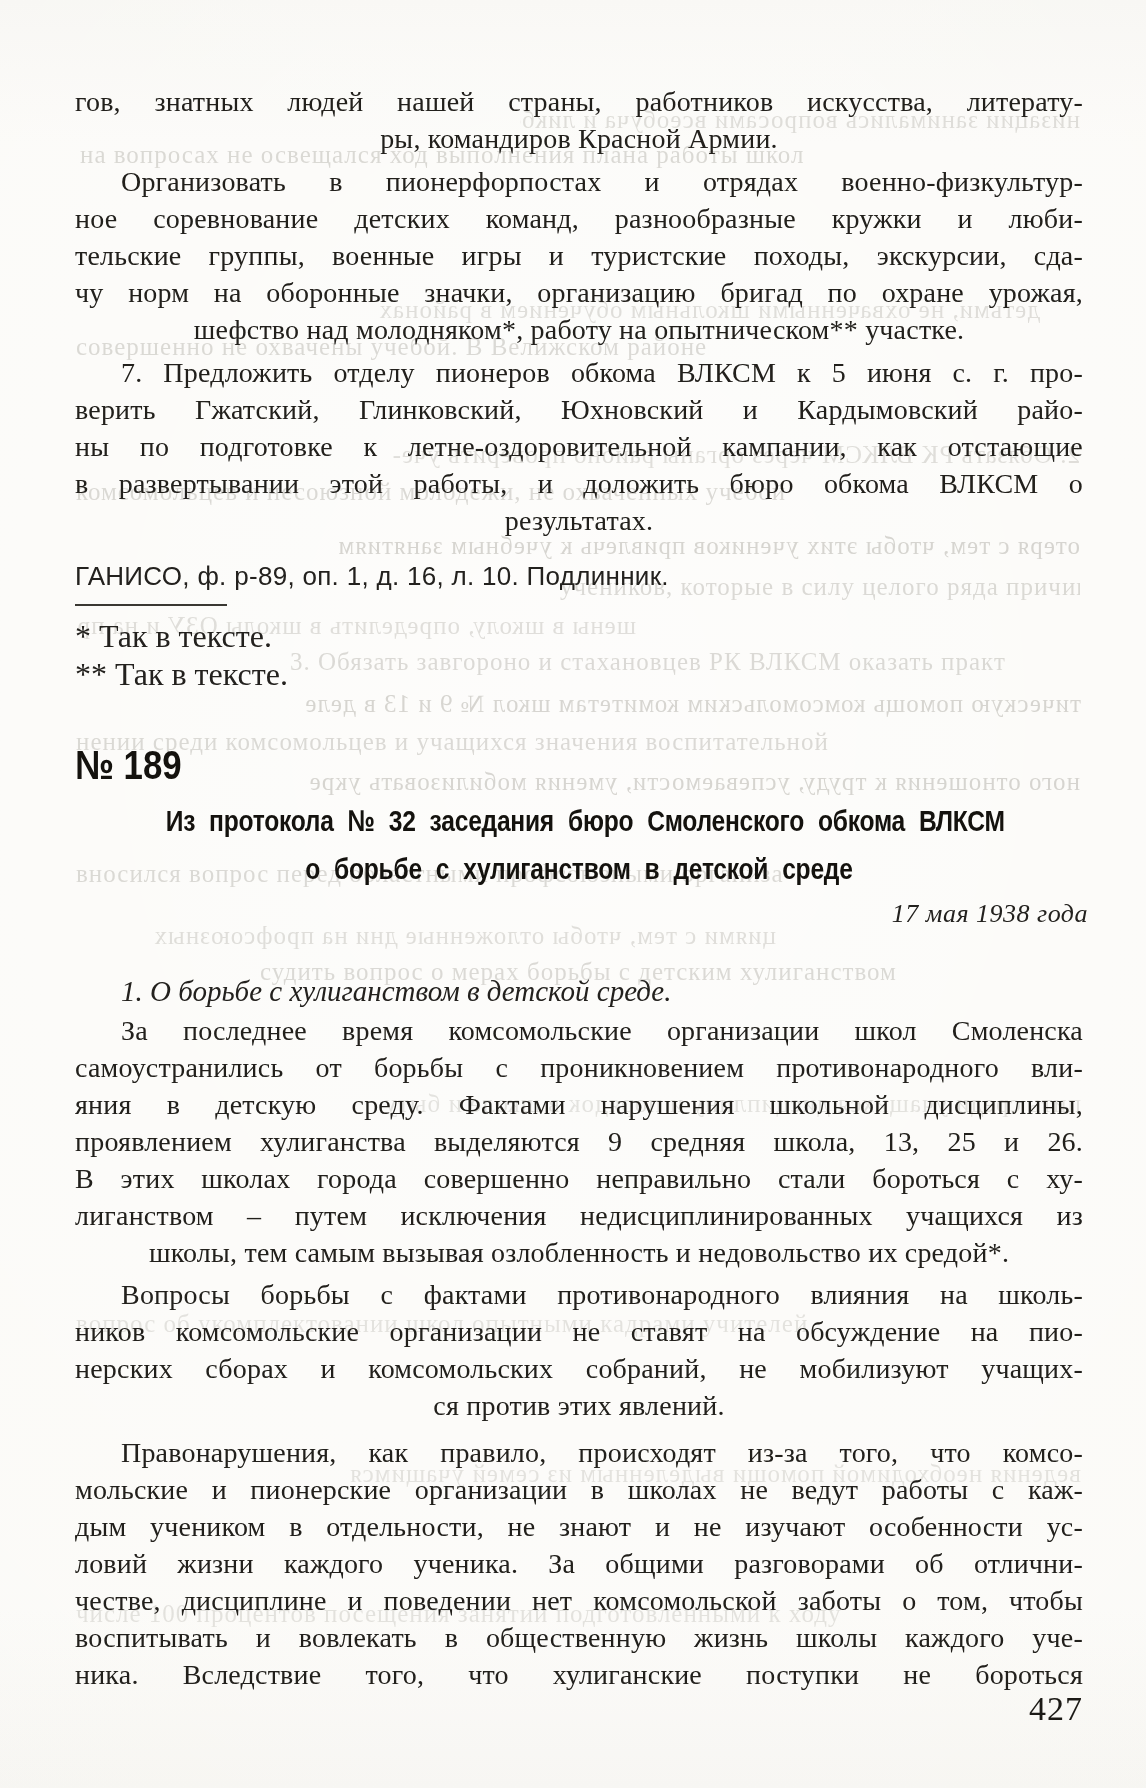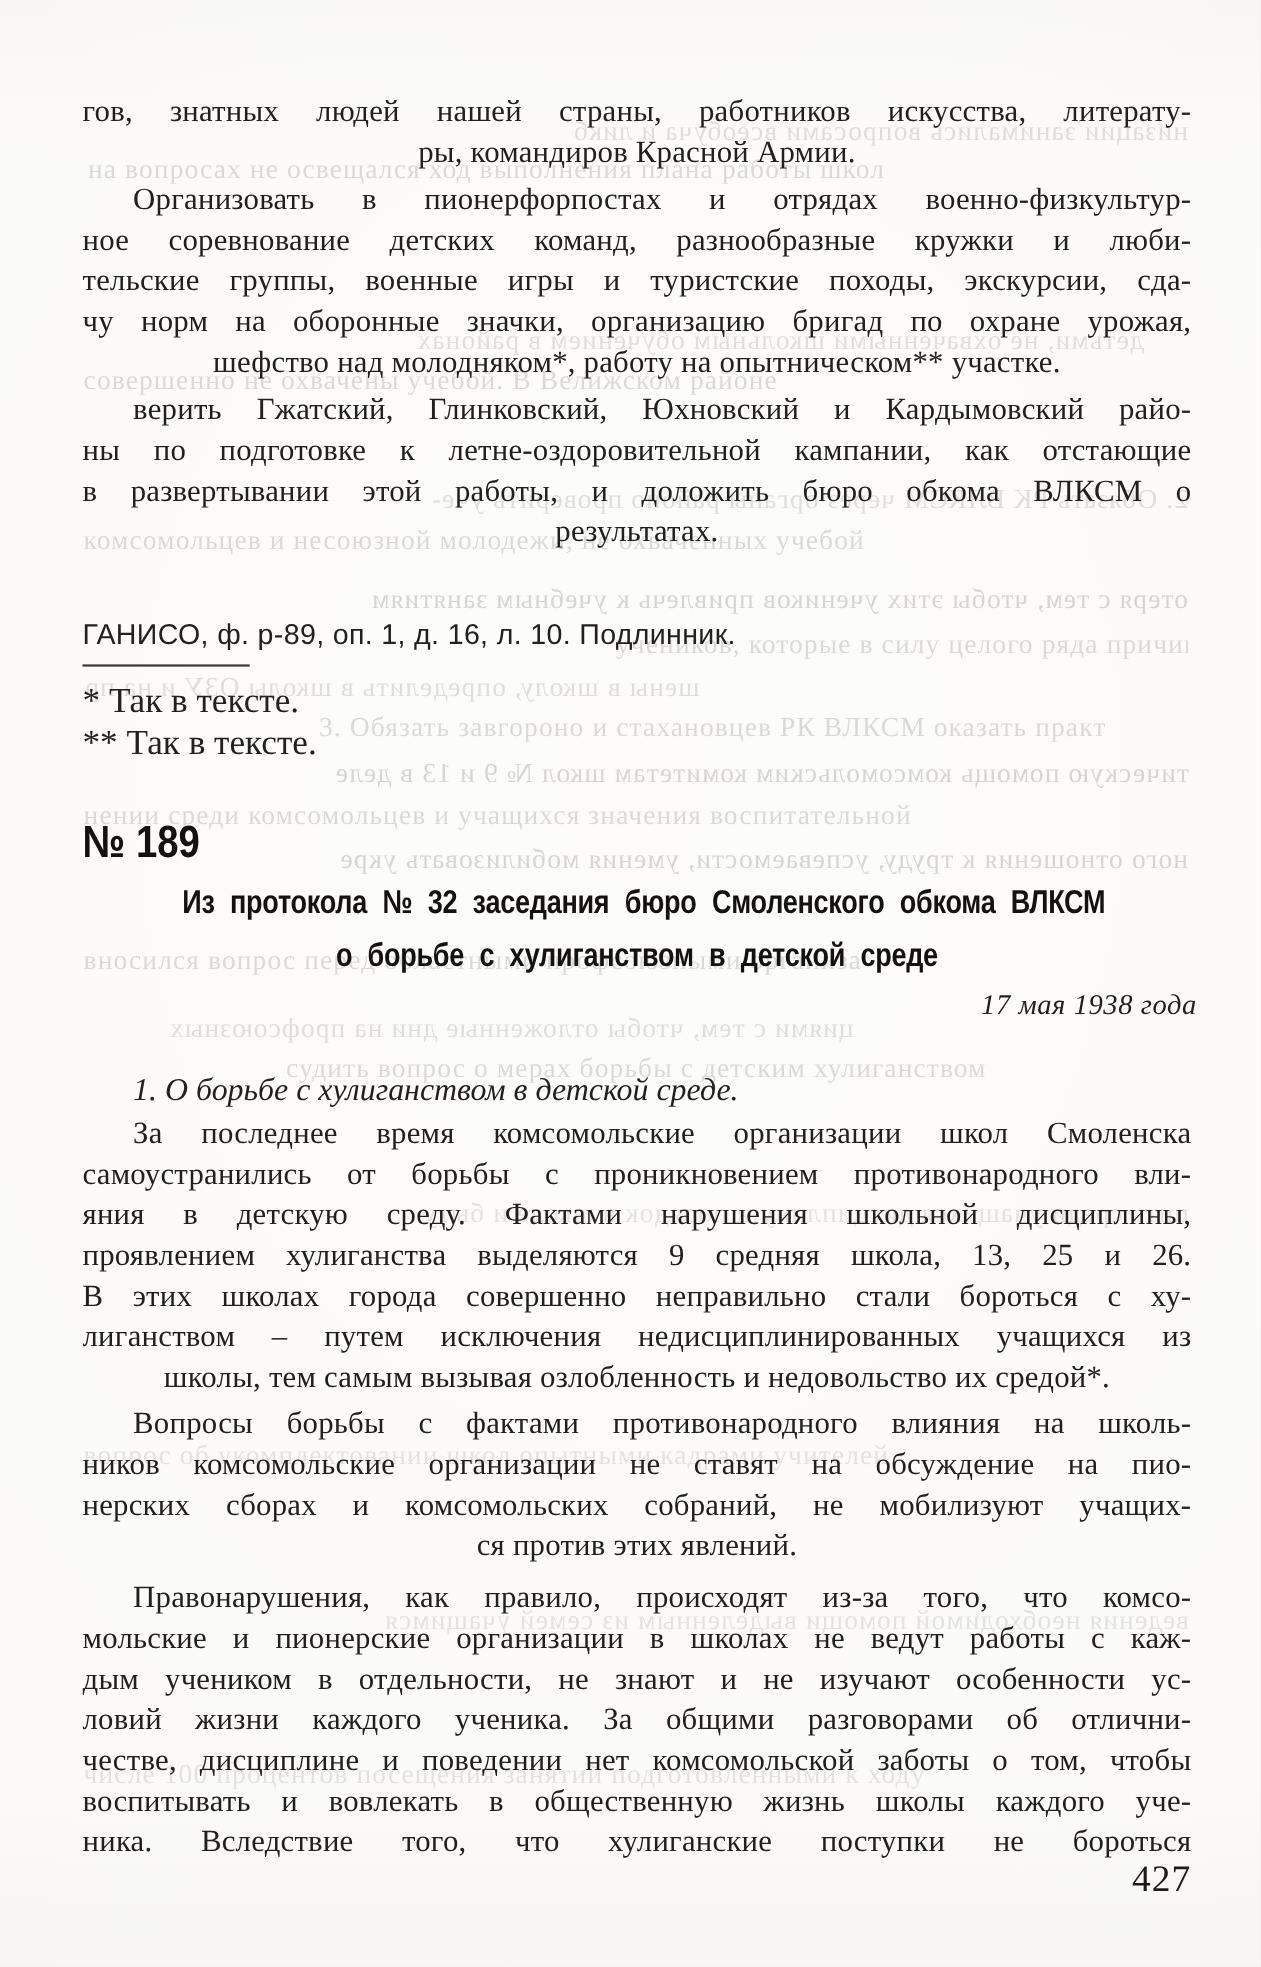--- a/index.html
+++ b/index.html
@@ -157,20 +157,21 @@
         <div class="tline last">ры, командиров Красной Армии.</div>
       </div>
     <div class="para indent">
         <div class="tline">Организовать в пионерфорпостах и отрядах военно-физкультур-</div>
         <div class="tline">ное соревнование детских команд, разнообразные кружки и люби-</div>
         <div class="tline">тельские группы, военные игры и туристские походы, экскурсии, сда-</div>
         <div class="tline">чу норм на оборонные значки, организацию бригад по охране урожая,</div>
         <div class="tline last">шефство над молодняком*, работу на опытническом** участке.</div>
       </div>
     <div class="para indent">
+        <div class="tline">7. Предложить отделу пионеров обкома ВЛКСМ к 5 июня с. г. про-</div>
         <div class="tline">верить Гжатский, Глинковский, Юхновский и Кардымовский райо-</div>
         <div class="tline">ны по подготовке к летне-оздоровительной кампании, как отстающие</div>
         <div class="tline">в развертывании этой работы, и доложить бюро обкома ВЛКСМ о</div>
         <div class="tline last">результатах.</div>
       </div>
   </div>
 
   <div class="ink textcol archive">ГАНИСО, ф. р-89, оп. 1, д. 16, л. 10. Подлинник.</div>
 
   <div class="ink fnrule"></div>

